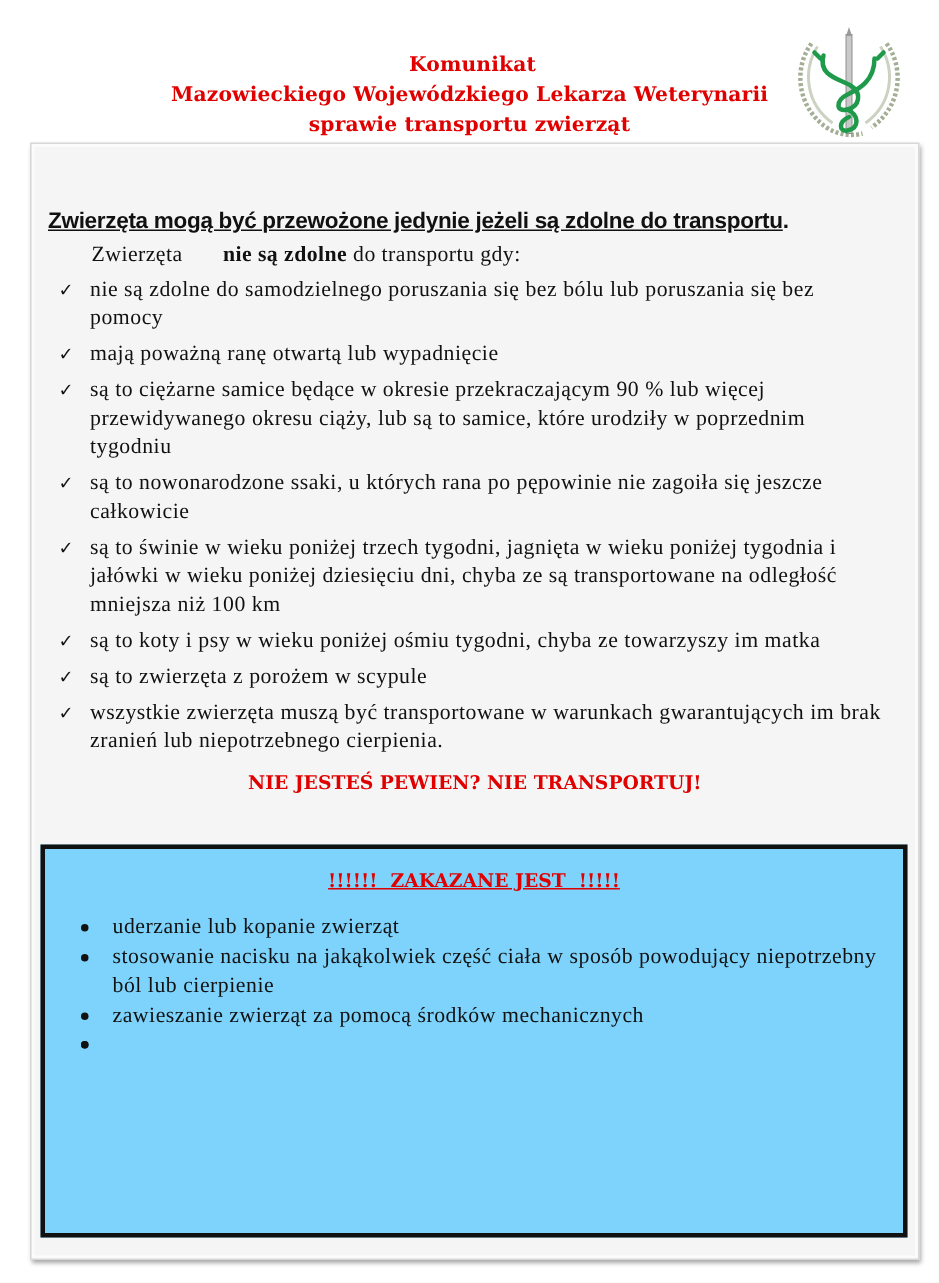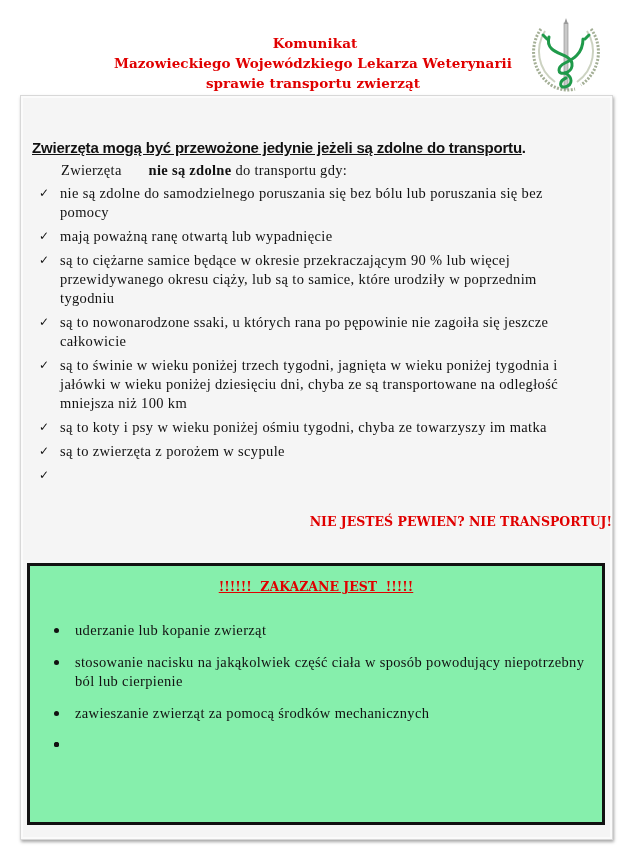--- a/index.html
+++ b/index.html
@@ -27,37 +27,37 @@
   .headline .u { text-decoration: underline; }
   .intro { position: absolute; left: 40px; top: 66px; font-size: 14.5px; font-family: "Liberation Serif", serif; letter-spacing: 0.3px;}
   .intro b { font-weight: bold; margin-left: 23px; }
   .checks { position: absolute; left: 14px; top: 88px; width: 560px; margin: 0; padding: 0; list-style: none; }
   .checks li {
     position: relative; padding-left: 25px; font-size: 14.5px; line-height: 19px; margin-bottom: 5px;
     font-family: "Liberation Serif", serif; letter-spacing: 0.35px;
   }
   .checks li .ck { position: absolute; left: 4px; top: 0; font-size: 12px; font-family: "DejaVu Sans", sans-serif; }
   .warn {
-    position: absolute; left: 0; width: 591px; top: 418px; text-align: right;
+    position: absolute; left: 0; width: 591px; top: 418px; text-align: center;
     color: #e00000; font-weight: bold; font-size: 12.5px; font-family: "DejaVu Serif", serif;
   }
 
   .forbid {
     position: absolute; left: 6px; top: 467px; width: 572px; height: 256px;
-    background: #86efac; border: 3px solid #111; text-decoration: underline;
+    background: #7dd3fc; border: 3px solid #111; text-decoration: underline;
   }
   .forbid-title {
     position: absolute; left: 0; top: 13px; width: 100%; text-align: center;
     color: #e00000; font-weight: bold; font-size: 12.5px; text-decoration: underline;
     font-family: "DejaVu Serif", serif; white-space: pre;
   }
   .bullets { position: absolute; left: 21px; top: 43px; width: 540px; margin: 0; padding: 0; list-style: none; }
   .bullets li {
     position: relative; padding-left: 24px; font-size: 14.5px; line-height: 19.5px;
-    font-family: "Liberation Serif", serif; letter-spacing: 0.35px; margin-top: 12px;
+    font-family: "Liberation Serif", serif; letter-spacing: 0.35px;
   }
   .bullets li .dot { position: absolute; left: 3px; top: 7px; width: 5px; height: 5px; border-radius: 50%; background: #111; }
 </style>
 </head>
 <body>
 
 <div class="header">
   <div class="line l1">Komunikat</div>
   <div class="line">Mazowieckiego Wojewódzkiego Lekarza Weterynarii</div>
   <div class="line">sprawie transportu zwierząt</div>
@@ -88,21 +88,21 @@
   <div class="intro"><span>Zwierzęta </span><b>nie są zdolne</b><span> do transportu gdy:</span></div>
 
   <ul class="checks">
     <li><span class="ck">✓</span><span>nie są zdolne do samodzielnego poruszania się bez bólu lub poruszania się bez pomocy</span></li>
     <li><span class="ck">✓</span><span>mają poważną ranę otwartą lub wypadnięcie</span></li>
     <li><span class="ck">✓</span><span>są to ciężarne samice będące w okresie przekraczającym 90 % lub więcej przewidywanego okresu ciąży, lub są to samice, które urodziły w poprzednim tygodniu</span></li>
     <li><span class="ck">✓</span><span>są to nowonarodzone ssaki, u których rana po pępowinie nie zagoiła się jeszcze całkowicie</span></li>
     <li><span class="ck">✓</span><span>są to świnie w wieku poniżej trzech tygodni, jagnięta w wieku poniżej tygodnia i jałówki w wieku poniżej dziesięciu dni, chyba ze są transportowane na odległość mniejsza niż 100 km</span></li>
     <li><span class="ck">✓</span><span>są to koty i psy w wieku poniżej ośmiu tygodni, chyba ze towarzyszy im matka</span></li>
     <li><span class="ck">✓</span><span>są to zwierzęta z porożem w scypule</span></li>
-    <li><span class="ck">✓</span></li>
+    <li><span class="ck">✓</span><span>wszystkie zwierzęta muszą być transportowane w warunkach gwarantujących im brak zranień lub niepotrzebnego cierpienia.</span></li>
   </ul>
 
   <div class="warn">NIE JESTEŚ PEWIEN? NIE TRANSPORTUJ!</div>
 
   <div class="forbid">
     <div class="forbid-title">!!!!!!  ZAKAZANE JEST  !!!!!</div>
     <ul class="bullets">
       <li><span class="dot"></span><span>uderzanie lub kopanie zwierząt</span></li>
       <li><span class="dot"></span><span>stosowanie nacisku na jakąkolwiek część ciała w sposób powodujący niepotrzebny ból lub cierpienie</span></li>
       <li><span class="dot"></span><span>zawieszanie zwierząt za pomocą środków mechanicznych</span></li>

